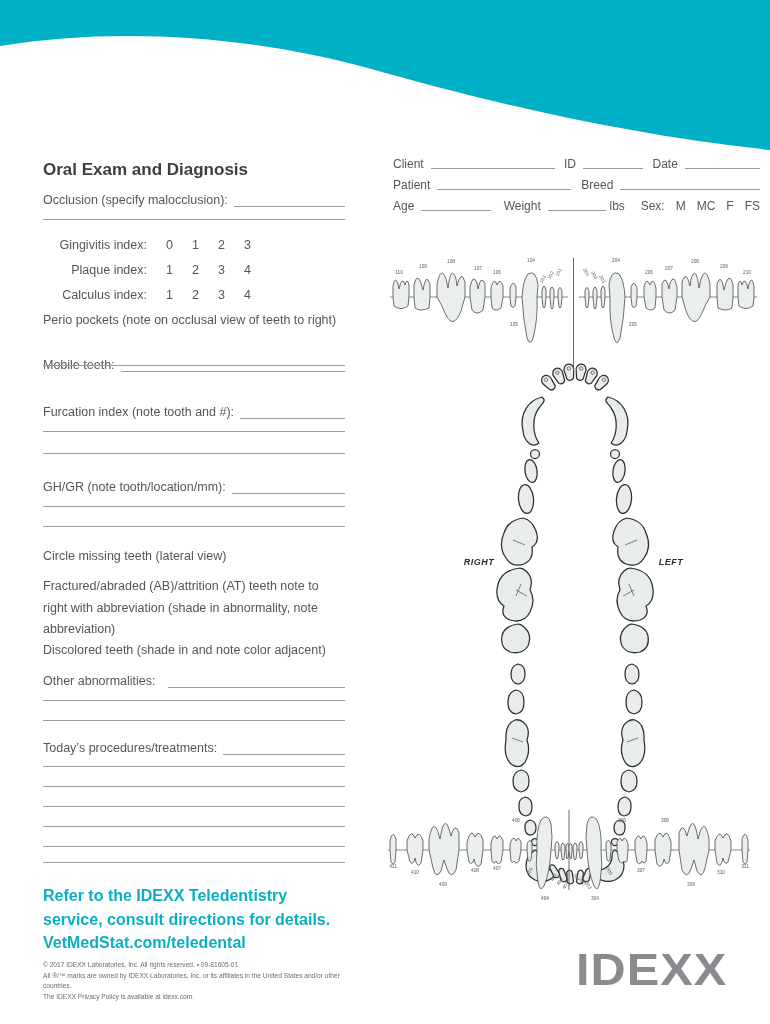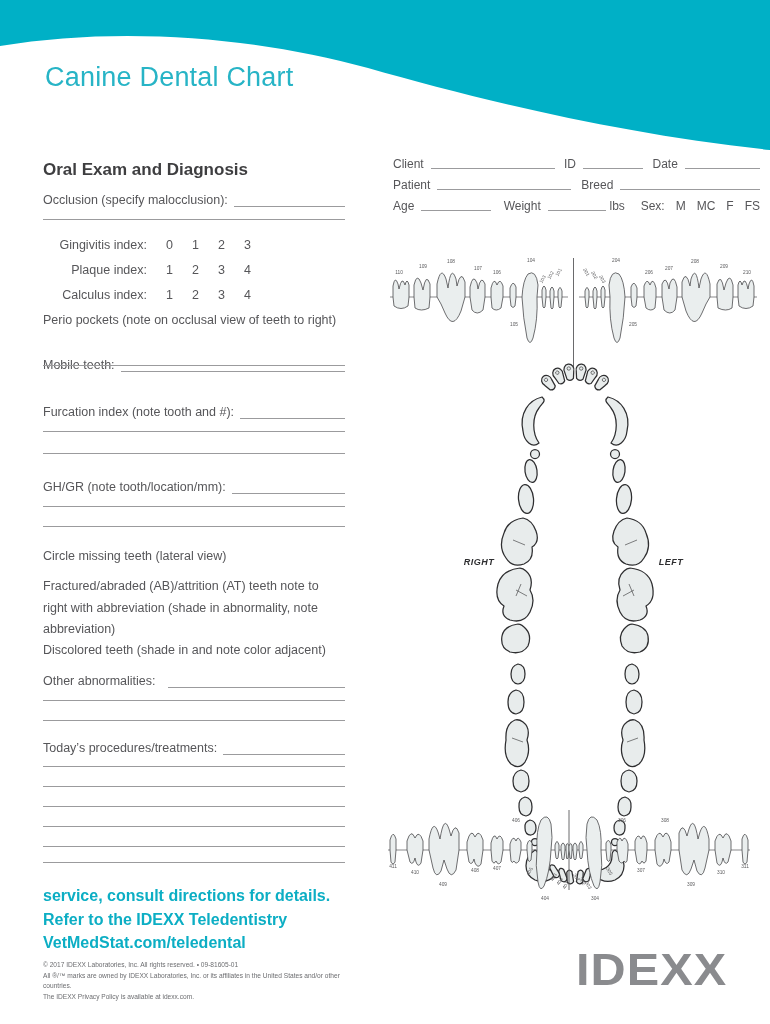--- a/index.html
+++ b/index.html
@@ -51,21 +51,20 @@
           transform:scaleX(1.08); transform-origin:left; }
 </style>
 </head>
 <body>
 
 <div class="page">
 
   <svg class="swoosh" viewBox="0 0 770 170" preserveAspectRatio="none">
     <path d="M0,0 H770 V150 C620,134 480,100 368,68 C255,37 120,26 0,46 Z" fill="#00b0c6"></path>
   </svg>
-  <div class="hdr-title">Canine Dental Chart</div>
 
   <div class="leftcol">
 
     <div style="top:160px" class="sec-title">Oral Exam and Diagnosis</div>
 
     <div style="top:193px" class="row">
       <span>Occlusion (specify malocclusion):</span>
       <span class="bl"></span>
     </div>
     <div style="top:219px" class="fl"></div>
@@ -134,22 +133,22 @@
       <span class="bl"></span>
     </div>
     <div style="top:766px" class="fl"></div>
     <div style="top:786px" class="fl"></div>
     <div style="top:806px" class="fl"></div>
     <div style="top:826px" class="fl"></div>
     <div style="top:846px" class="fl"></div>
     <div style="top:862px" class="fl"></div>
 
     <div style="top:884px" class="teal-note">
+      <div>Refer to the IDEXX Teledentistry</div>
       <div>service, consult directions for details.</div>
-      <div>Refer to the IDEXX Teledentistry</div>
     </div>
 
     <div style="top:934px" class="teal-url">VetMedStat.com/teledental</div>
 
     <div style="top:960px" class="fineprint">
       <div>© 2017 IDEXX Laboratories, Inc. All rights reserved. • 09-81605-01</div>
       <div>All ®/™ marks are owned by IDEXX Laboratories, Inc. or its affiliates in the United States and/or other countries.</div>
       <div>The IDEXX Privacy Policy is available at idexx.com.</div>
     </div>
   </div>

